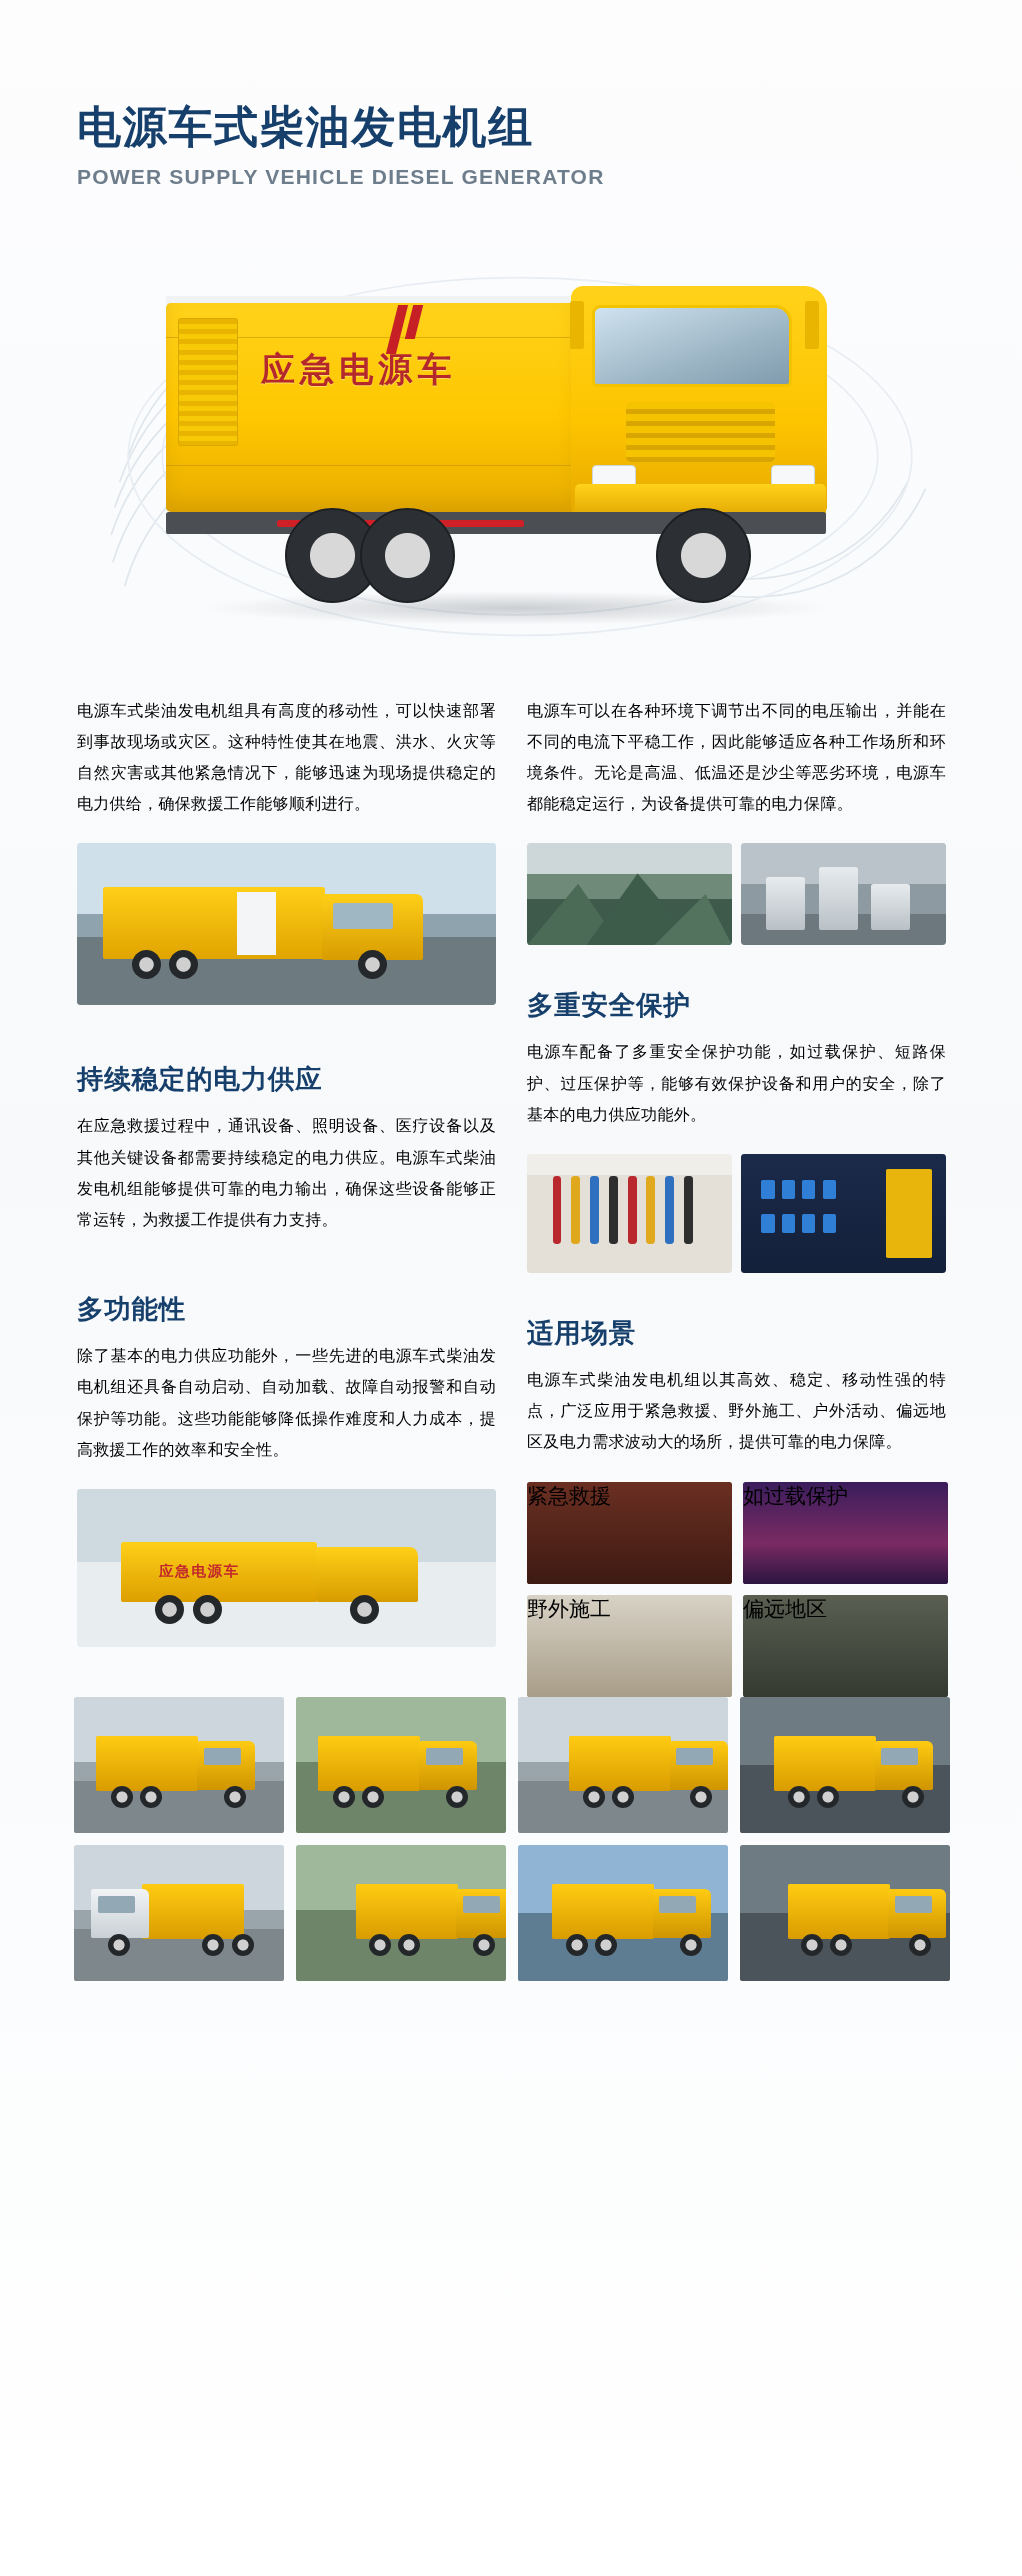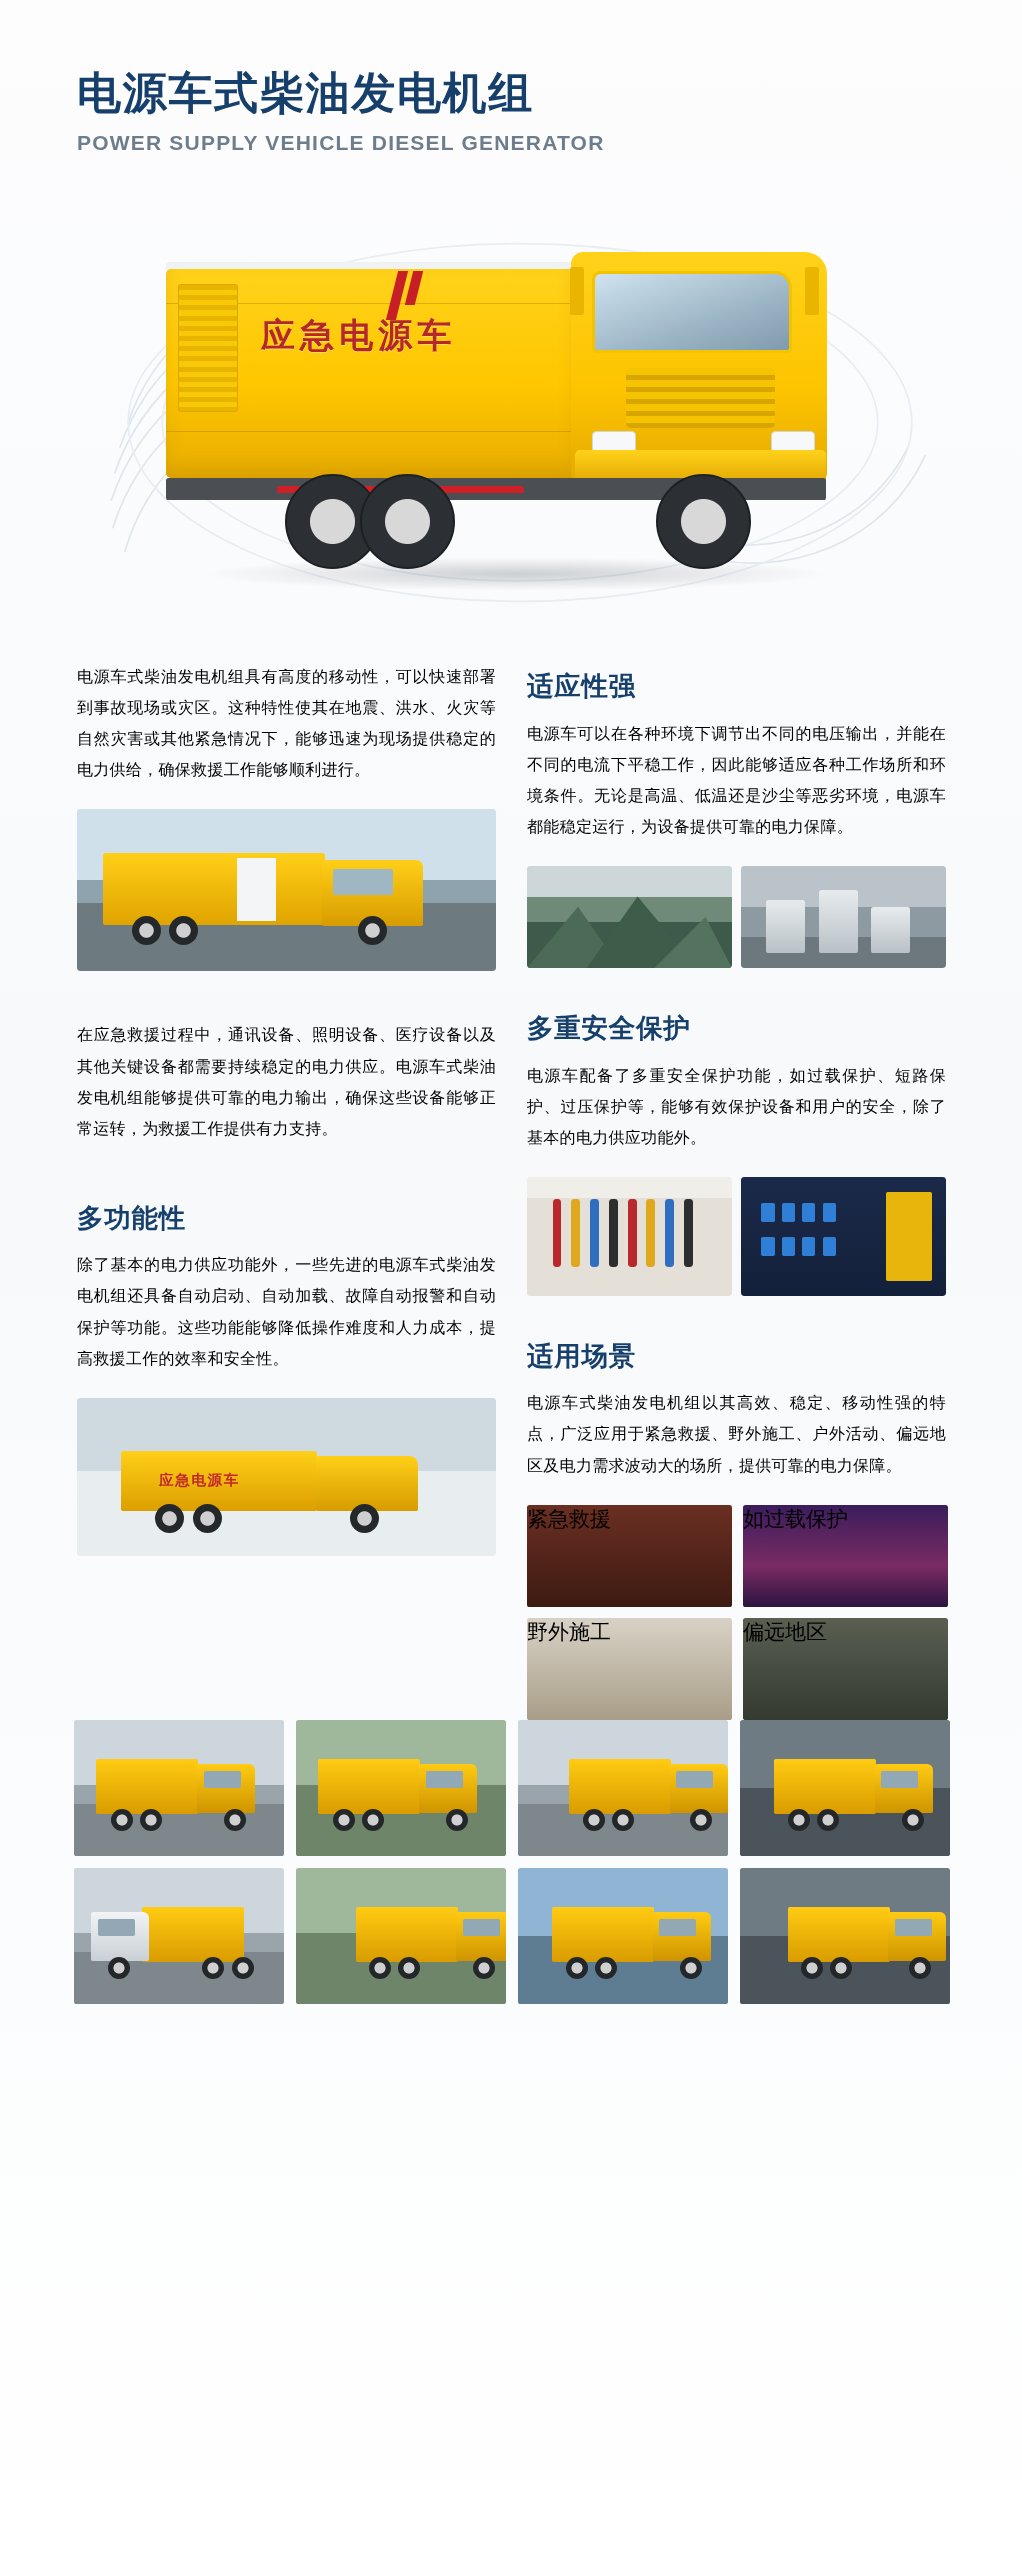--- a/index.html
+++ b/index.html
@@ -23,20 +23,21 @@
   }
 
   
   .header { margin-bottom: 12px; }
   .title-cn {
     font-size: 44px;
     font-weight: bold;
     color: #16406b;
     letter-spacing: 1.7px;
     line-height: 1.15;
+    margin-top: 34px;
   }
   .title-en {
     margin-top: 12px;
     font-size: 21px;
     letter-spacing: 1.2px;
     color: #6e7d8c;
     font-weight: 600;
   }
 
   
@@ -380,41 +381,41 @@
         <div class="pt-box"></div>
         <div class="pt-door"></div>
         <div class="pt-cab"></div>
         <div class="pt-glass"></div>
         <div class="pt-wheel" style="left:55px;"></div>
         <div class="pt-wheel" style="left:92px;"></div>
         <div class="pt-wheel" style="left:281px;"></div>
       </div>
 
       <div class="gap-56"></div>
+      <div class="sec-title">持续稳定的电力供应</div>
       <div class="sec-body">在应急救援过程中，通讯设备、照明设备、医疗设备以及其他关键设备都需要持续稳定的电力供应。电源车式柴油发电机组能够提供可靠的电力输出，确保这些设备能够正常运转，为救援工作提供有力支持。</div>
 
       <div class="gap-56"></div>
       <div class="sec-title">多功能性</div>
       <div class="sec-body">除了基本的电力供应功能外，一些先进的电源车式柴油发电机组还具备自动启动、自动加载、故障自动报警和自动保护等功能。这些功能能够降低操作难度和人力成本，提高救援工作的效率和安全性。</div>
 
       <div class="gap-28"></div>
       <div class="photo photo-snow">
         <div class="snow-truck-box"></div>
         <div class="snow-truck-cab"></div>
         <div class="snow-text">应急电源车</div>
         <div class="pt-wheel" style="left:78px;top:106px;"></div>
         <div class="pt-wheel" style="left:116px;top:106px;"></div>
         <div class="pt-wheel" style="left:273px;top:106px;"></div>
       </div>
 
     </div>
 
     <div class="col">
 
-      <div class="sec-title">适应性强</div>
       <div class="sec-body">电源车可以在各种环境下调节出不同的电压输出，并能在不同的电流下平稳工作，因此能够适应各种工作场所和环境条件。无论是高温、低温还是沙尘等恶劣环境，电源车都能稳定运行，为设备提供可靠的电力保障。</div>
 
       <div class="gap-28"></div>
       <div class="two-photos">
         <div class="photo photo-mountain">
           <svg width="205" height="102" viewBox="0 0 241 120" style="position:absolute;left:0;top:0;">
             <polygon points="0,120 60,48 110,120" fill="#4c6b57"></polygon>
             <polygon points="70,120 130,36 200,120" fill="#3d5c4a"></polygon>
             <polygon points="150,120 210,60 241,120" fill="#54735e"></polygon>
           </svg>

